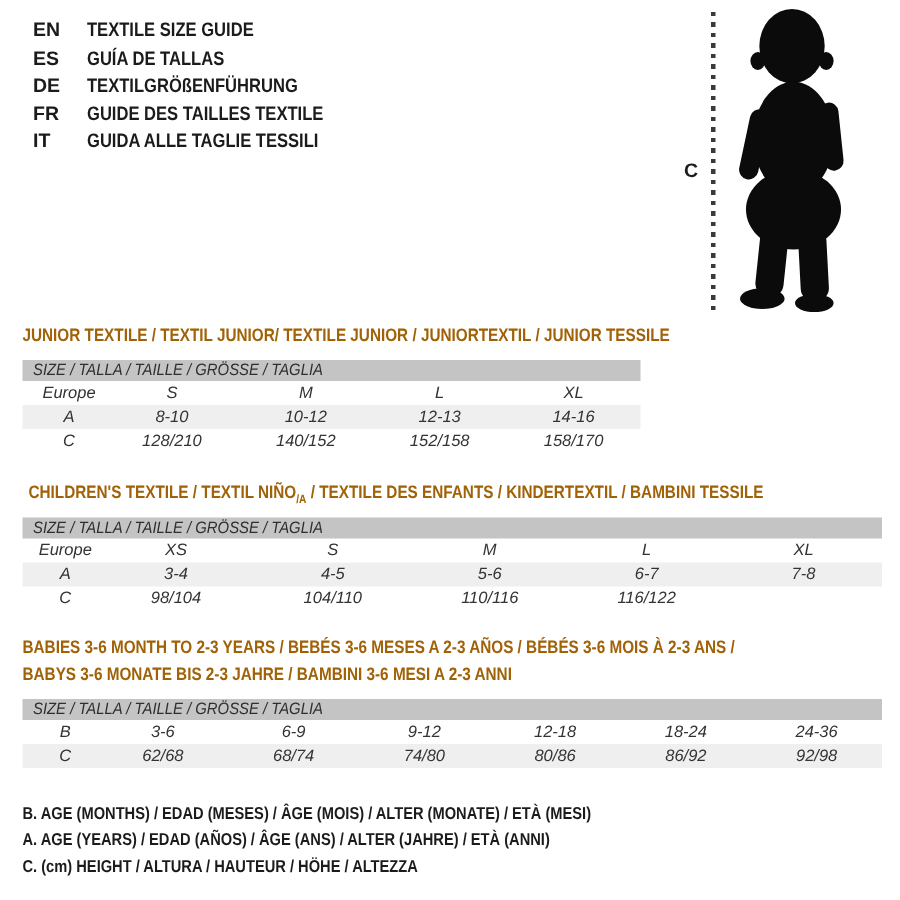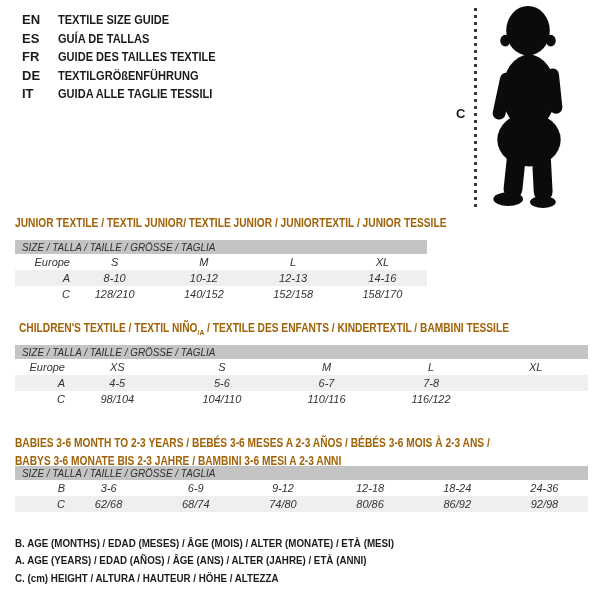--- a/index.html
+++ b/index.html
@@ -19,28 +19,28 @@
   .dotted-line{
     left:474px;top:8px;width:3px;height:200px;
     background-image:repeating-linear-gradient(to bottom,#3a3a3a 0px,#3a3a3a 3px,transparent 3px,transparent 7px);
   }
   .c-label{left:456px;top:106px;font-size:13px;font-weight:bold;color:#1b1b1b;}
   .baby-svg{left:484px;top:5px;}
 
   
   .section-title{font-size:12px;font-weight:bold;color:#a16207;line-height:14px;}
   .subscript{font-size:8px;position:relative;top:2.5px;}
-  .two-line{line-height:17.5px;margin-top:12px;}
+  .two-line{line-height:17.5px;}
 
   
   .size-table{left:15px;font-style:italic;}
   .bar{height:14px;line-height:14px;background:#c4c4c4;color:#2e2e2e;font-size:11px;padding-left:7px;overflow:hidden;}
   .trow{display:grid;height:16px;line-height:16px;font-size:11px;color:#333;}
   .trow.alt{background:#efefef;}
-  .row-label{text-align:right;padding-left:7px;}
+  .row-label{text-align:center;padding-left:7px;}
   .cell{text-align:center;}
   .cols-junior{grid-template-columns:55px repeat(4,1fr);}
   .cols-children{grid-template-columns:50px repeat(5,1fr);}
   .cols-babies{grid-template-columns:50px repeat(6,1fr);}
 
   
   .footnotes{left:15px;top:535px;}
   .footnote{height:17.4px;line-height:17.4px;font-size:11.5px;font-weight:bold;color:#1b1b1b;}
 </style>
 </head>
@@ -51,26 +51,26 @@
   <div class="abs lang-list">
     <div class="lang-row">
       <span class="lang-code">EN</span>
       <span class="condensed">TEXTILE SIZE GUIDE</span>
     </div>
     <div class="lang-row">
       <span class="lang-code">ES</span>
       <span class="condensed">GUÍA DE TALLAS</span>
     </div>
     <div class="lang-row">
+      <span class="lang-code">DE</span>
+      <span class="condensed">TEXTILGRÖßENFÜHRUNG</span>
+    </div>
+    <div class="lang-row">
       <span class="lang-code">FR</span>
       <span class="condensed">GUIDE DES TAILLES TEXTILE</span>
-    </div>
-    <div class="lang-row">
-      <span class="lang-code">DE</span>
-      <span class="condensed">TEXTILGRÖßENFÜHRUNG</span>
     </div>
     <div class="lang-row">
       <span class="lang-code">IT</span>
       <span class="condensed">GUIDA ALLE TAGLIE TESSILI</span>
     </div>
   </div>
 
   <span class="abs c-label">C</span>
   <div class="abs dotted-line"></div>
   <svg class="abs baby-svg" width="90" height="203" viewBox="0 0 90 205" fill="#0b0b0b" xmlns="http://www.w3.org/2000/svg">
@@ -127,20 +127,21 @@
     <div class="trow cols-children">
       <span class="row-label">Europe</span>
       <span class="cell">XS</span>
       <span class="cell">S</span>
       <span class="cell">M</span>
       <span class="cell">L</span>
       <span class="cell">XL</span>
     </div>
     <div class="trow cols-children alt">
       <span class="row-label">A</span>
+      <span class="cell">3-4</span>
       <span class="cell">4-5</span>
       <span class="cell">5-6</span>
       <span class="cell">6-7</span>
       <span class="cell">7-8</span>
     </div>
     <div class="trow cols-children">
       <span class="row-label">C</span>
       <span class="cell">98/104</span>
       <span class="cell">104/110</span>
       <span class="cell">110/116</span>

